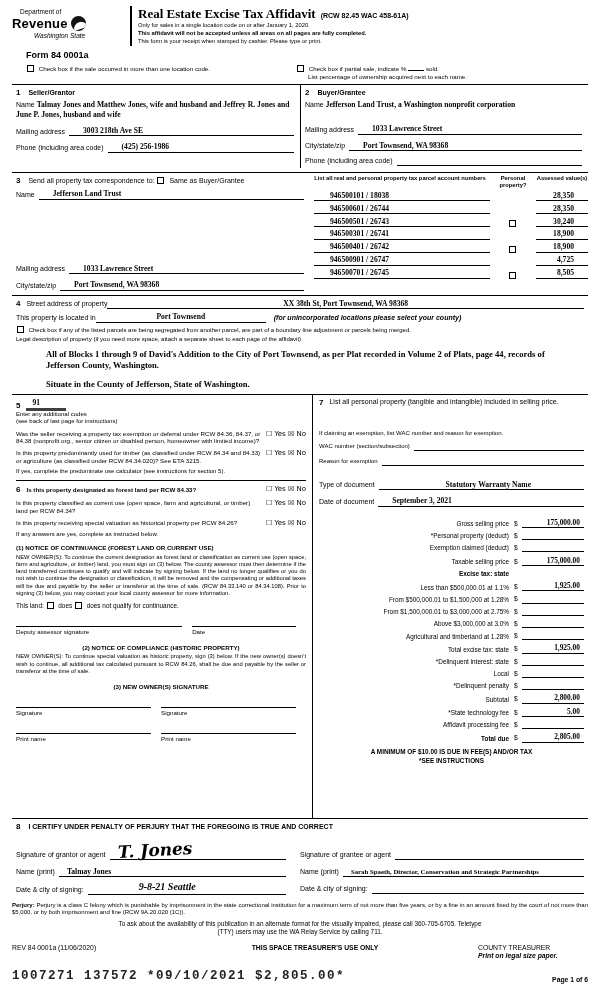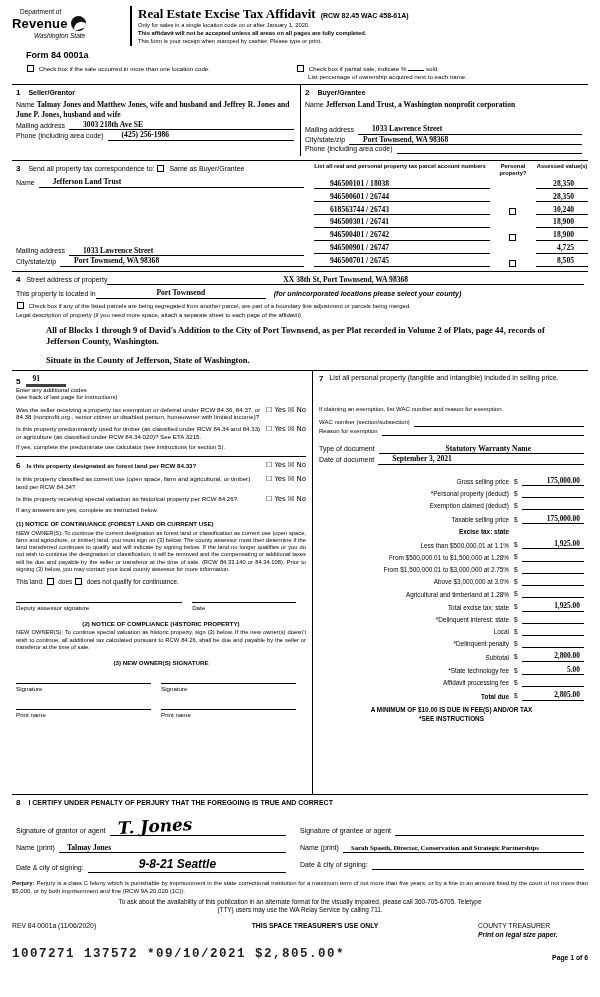--- a/index.html
+++ b/index.html
@@ -15,21 +15,21 @@
   .bi{font-weight:bold;font-style:italic;}
   .row{display:flex;}
   .center{text-align:center;}
   .small{font-size:6px;}
   .tiny{font-size:5.6px;line-height:1.2;}
   .topline{border-top:1px solid #000;}
   .secnum{font-weight:bold;font-size:8px;margin-right:6px;}
   .cbox{display:inline-block;width:7px;height:7px;border:1px solid #000;vertical-align:-1px;margin:0 3px 0 1px;flex:none;background:#fff;}
   .yn{font-family:"DejaVu Sans",sans-serif;white-space:nowrap;flex:none;padding-left:4px;font-size:7px;}
   .fillv{font-family:"Liberation Serif",serif;font-weight:bold;font-size:7.6px;}
-  .frow{display:flex;align-items:flex-end;}
+  .frow{display:flex;align-items:flex-end;margin-top:6px;}
   .frow .lbl{flex:none;padding-right:4px;}
   .frow .uv{flex:1;border-bottom:1px solid #000;padding-left:14px;min-height:9px;}
   
   .hdr{display:flex;}
   .logo{width:118px;padding-top:2px;position:relative;}
   .logo-dept{font-size:6.5px;padding-left:8px;}
   .logo-rev{font-weight:bold;font-size:13px;letter-spacing:0.2px;}
   .logo-state{font-style:italic;font-size:6.5px;padding-left:22px;}
   .logo-circle{display:inline-block;width:15px;height:15px;border-radius:50%;background:#111;vertical-align:-3px;margin-left:3px;position:relative;overflow:hidden;}
   .logo-circle::after{content:"";position:absolute;left:2px;top:6px;width:14px;height:7px;background:#fff;border-radius:50% 50% 0 0 / 100% 100% 0 0;transform:rotate(-18deg);}
@@ -84,21 +84,21 @@
   .taxval.noline{border-bottom:none;}
   .minnote{font-weight:bold;font-size:6.4px;text-align:center;margin-top:5px;}
   
   .sec8{border-top:1px solid #000;padding:3px 4px 2px 4px;}
   .s8cols{display:flex;}
   .s8col{width:50%;padding-right:14px;}
   .s8row{display:flex;align-items:flex-end;margin-top:4px;min-height:13px;}
   .s8row .lbl{flex:none;padding-right:4px;}
   .s8row .uv{flex:1;border-bottom:1px solid #000;padding-left:8px;min-height:9px;}
   .handwrite{font-family:"DejaVu Serif",serif;font-style:italic;font-weight:bold;font-size:17px;line-height:0.9;display:inline-block;transform:rotate(-3deg);}
-  .handwrite2{font-family:Liberation Sans, sans-serif;font-style:italic;font-weight:bold;font-size:12px;padding-left:43px;}
+  .handwrite2{font-family:Liberation Serif, serif;font-style:italic;font-weight:bold;font-size:10px;padding-left:43px;}
   
   .perjury{margin-top:5px;font-size:6px;text-align:justify;}
   .ttynote{font-size:6.4px;text-align:center;margin-top:3px;}
   .footer-row{display:flex;align-items:flex-start;margin-top:8px;font-size:6.8px;}
   .footer-row .f1{width:160px;}
   .footer-row .f2{flex:1;text-align:center;font-weight:bold;}
   .footer-row .f3{width:130px;text-align:left;padding-left:20px;}
   .stamp-row{display:flex;align-items:flex-end;margin-top:8px;}
   .stamp{font-family:"Liberation Mono",monospace;font-weight:bold;font-size:12.5px;letter-spacing:1.5px;color:#222;}
   .page-num{margin-left:auto;font-size:6.8px;font-weight:bold;}
@@ -221,21 +221,21 @@
         <div class="pt-c1 fillv">946500101 / 18038</div>
         <div class="pt-c2"></div>
         <div class="pt-c3 fillv">28,350</div>
       </div>
       <div class="pt-row">
         <div class="pt-c1 fillv">946500601 / 26744</div>
         <div class="pt-c2"></div>
         <div class="pt-c3 fillv">28,350</div>
       </div>
       <div class="pt-row">
-        <div class="pt-c1 fillv">618563744 / 26743</div>
+        <div class="pt-c1 fillv">946500501 / 26743</div>
         <div class="pt-c2">
             <span class="cbox"></span>
           </div>
         <div class="pt-c3 fillv">30,240</div>
       </div>
       <div class="pt-row">
         <div class="pt-c1 fillv">946500301 / 26741</div>
         <div class="pt-c2"></div>
         <div class="pt-c3 fillv">18,900</div>
       </div>

